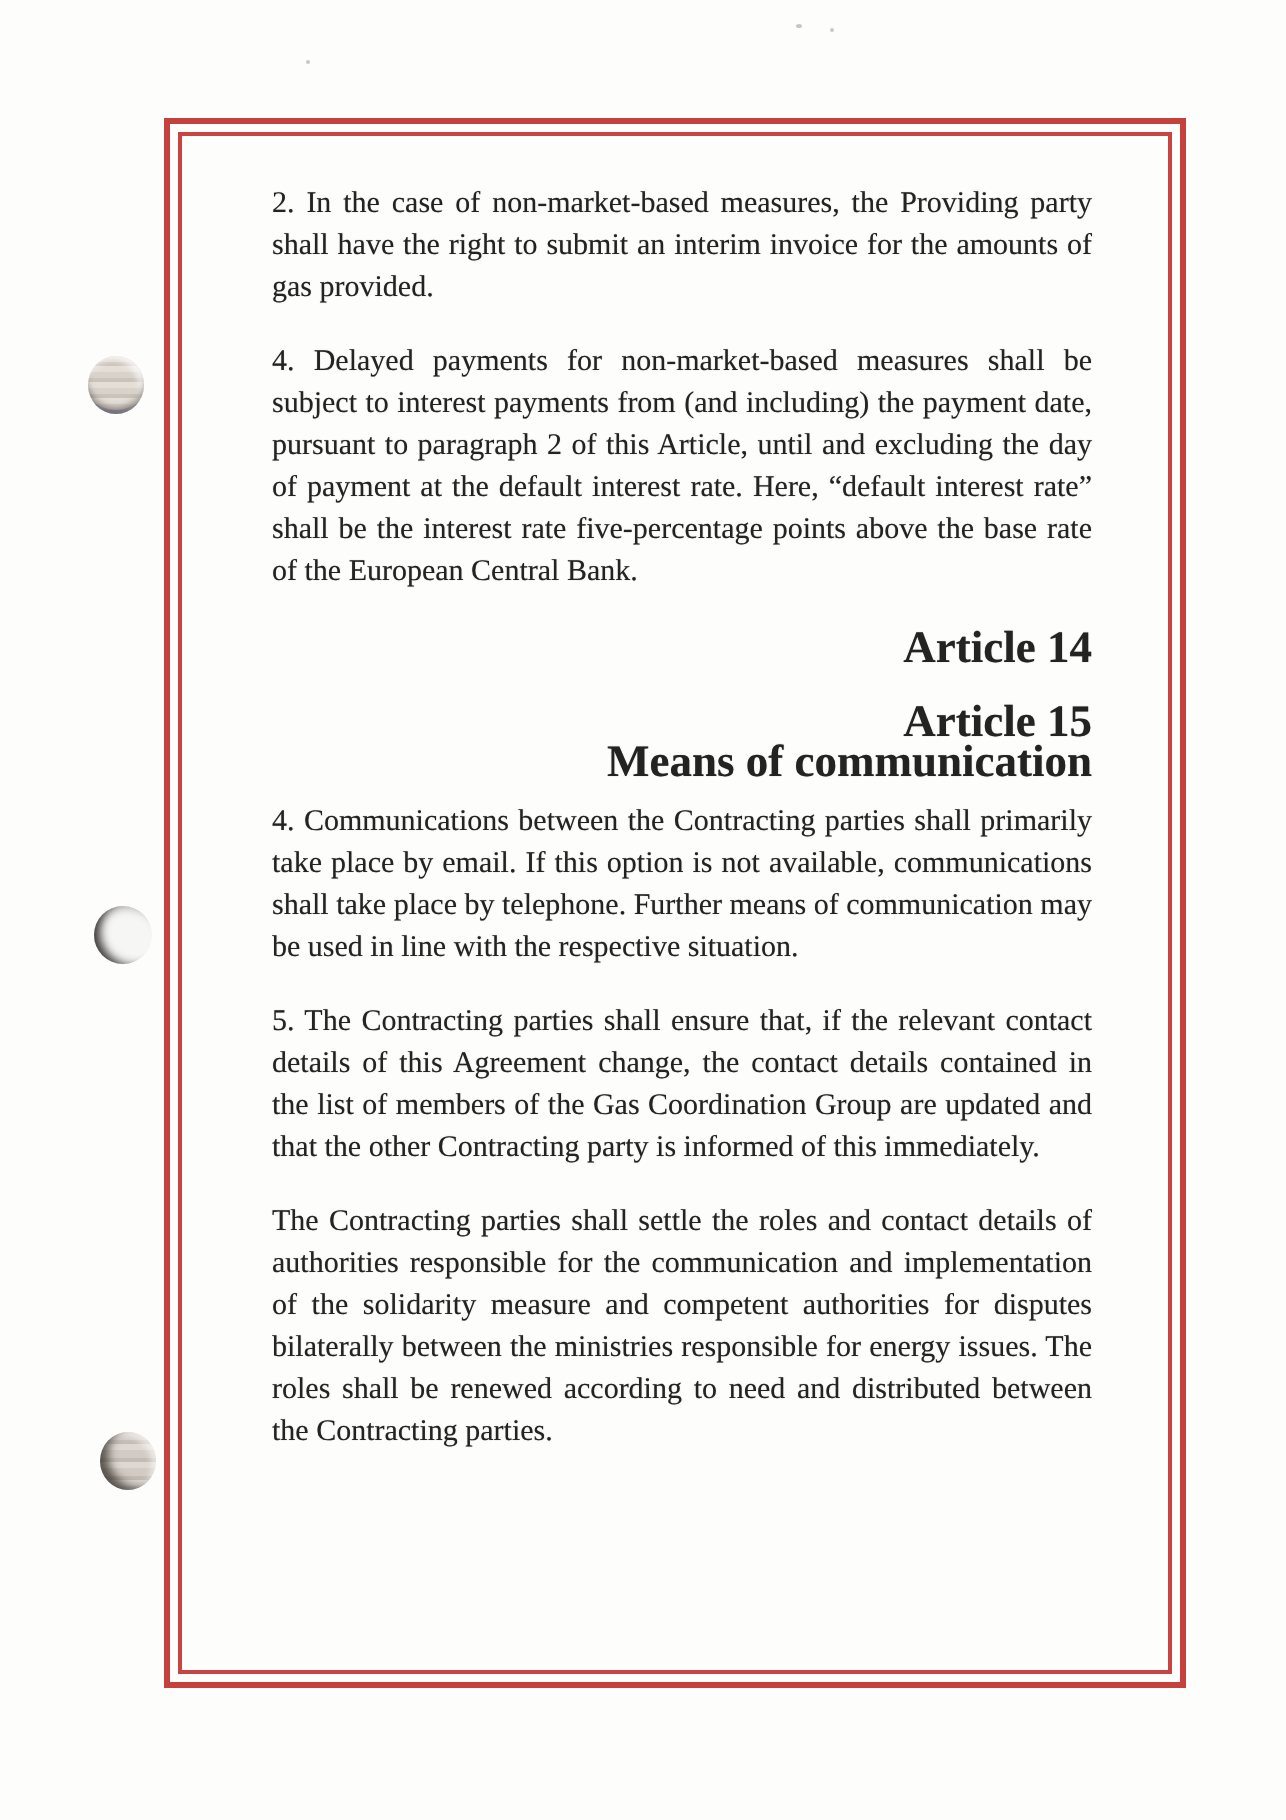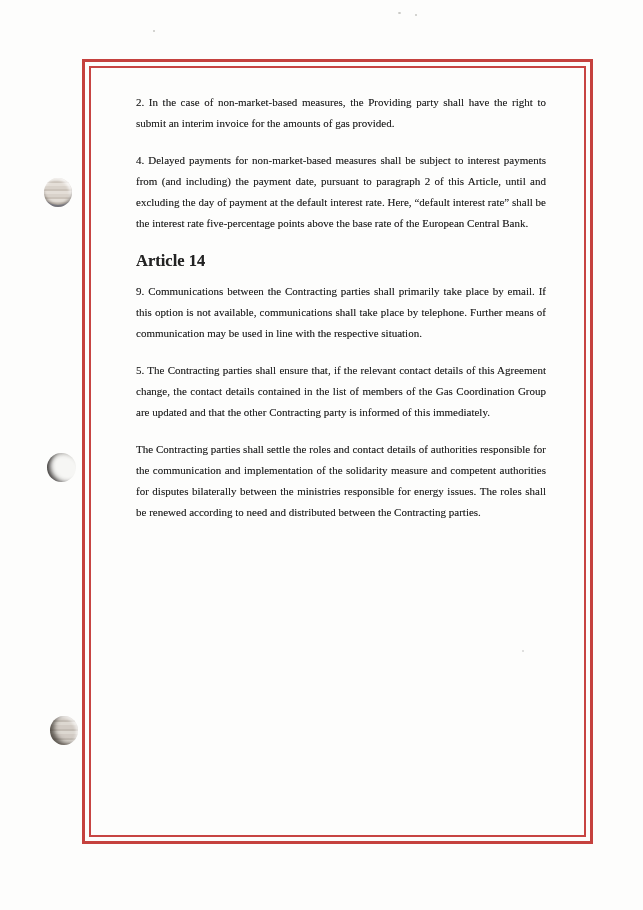--- a/index.html
+++ b/index.html
@@ -39,31 +39,31 @@
   
   .content {
     position: absolute;
     left: 9px;
     top: 9px;
     right: 9px;
     bottom: 9px;
     box-sizing: border-box;
     padding: 21px 35px 0 42px;
     color: #232323;
-    font-size: 11px;
+    font-size: 15px;
     line-height: 21px;
     text-shadow: 0 0 0.5px rgba(30,30,30,0.45);
   }
   .para {
     margin: 0 0 16px 0;
     text-align: justify;
   }
   .heading {
     margin: 17px 0 10px 0;
-    text-align: left;
+    text-align: right;
     font-weight: bold;
     line-height: 20px;
   }
   .heading .h-line { display: block; }
 
   
   .punch {
     position: absolute;
     border-radius: 50%;
   }
@@ -130,22 +130,26 @@
     <p class="para">2. In the case of non-market-based measures, the Providing party shall have the right to submit an interim invoice for the amounts of gas provided.</p>
 
 
     <p class="para">4. Delayed payments for non-market-based measures shall be subject to interest payments from (and including) the payment date, pursuant to paragraph 2 of this Article, until and excluding the day of payment at the default interest rate. Here, “default interest rate” shall be the interest rate five-percentage points above the base rate of the European Central Bank.</p>
 
     <h2 class="heading">
       <span class="h-line">Article 14</span>
     </h2>
 
 
+    <h2 class="heading">
+      <span class="h-line">Article 15</span>
+      <span class="h-line">Means of communication</span>
+    </h2>
 
-    <p class="para">9. Communications between the Contracting parties shall primarily take place by email. If this option is not available, communications shall take place by telephone. Further means of communication may be used in line with the respective situation.</p>
+    <p class="para">4. Communications between the Contracting parties shall primarily take place by email. If this option is not available, communications shall take place by telephone. Further means of communication may be used in line with the respective situation.</p>
 
     <p class="para">5. The Contracting parties shall ensure that, if the relevant contact details of this Agreement change, the contact details contained in the list of members of the Gas Coordination Group are updated and that the other Contracting party is informed of this immediately.</p>
 
 
     <p class="para">The Contracting parties shall settle the roles and contact details of authorities responsible for the communication and implementation of the solidarity measure and competent authorities for disputes bilaterally between the ministries responsible for energy issues. The roles shall be renewed according to need and distributed between the Contracting parties.</p>
 
   </div>
 </div>
 
 </body></html>

